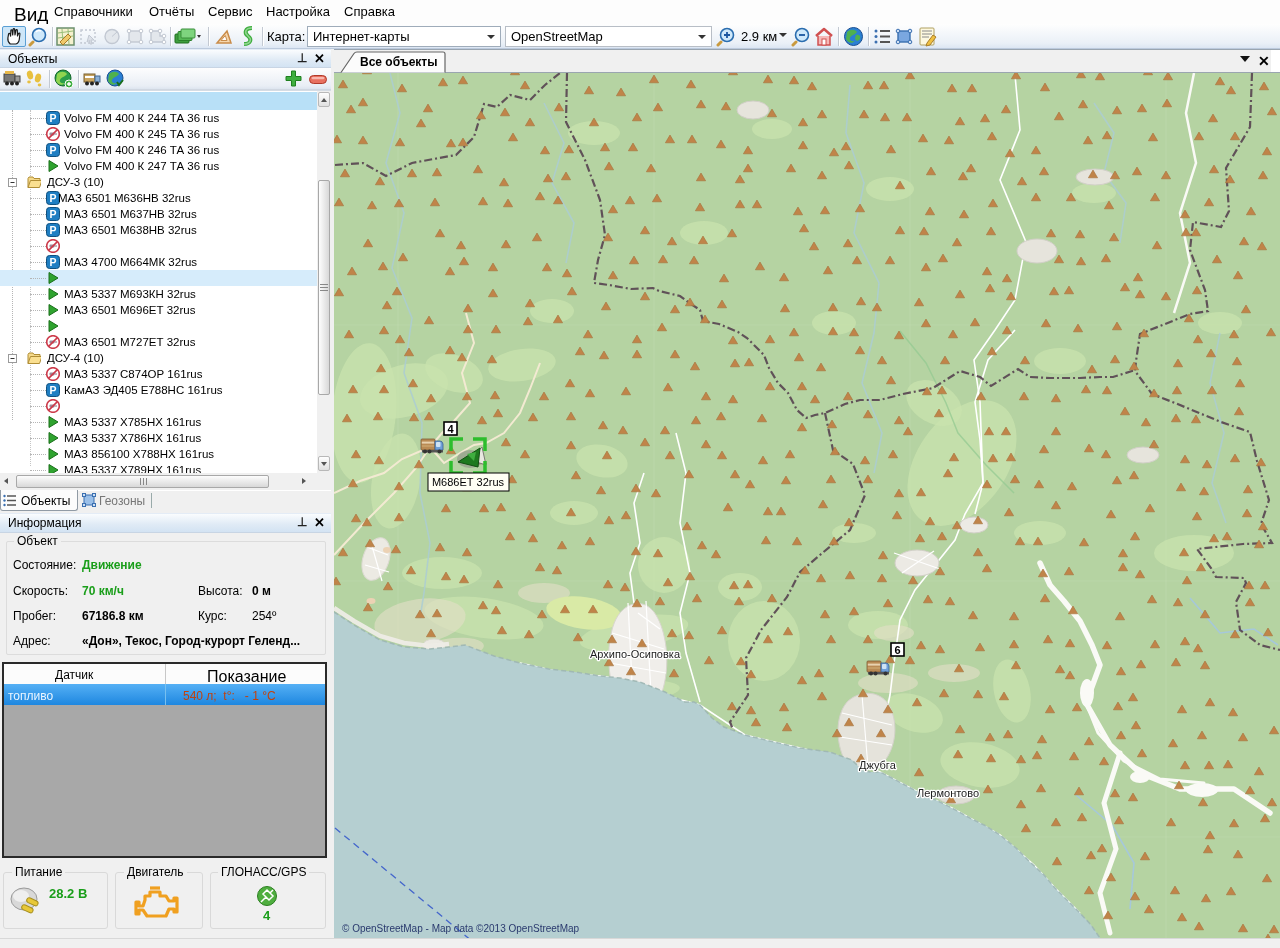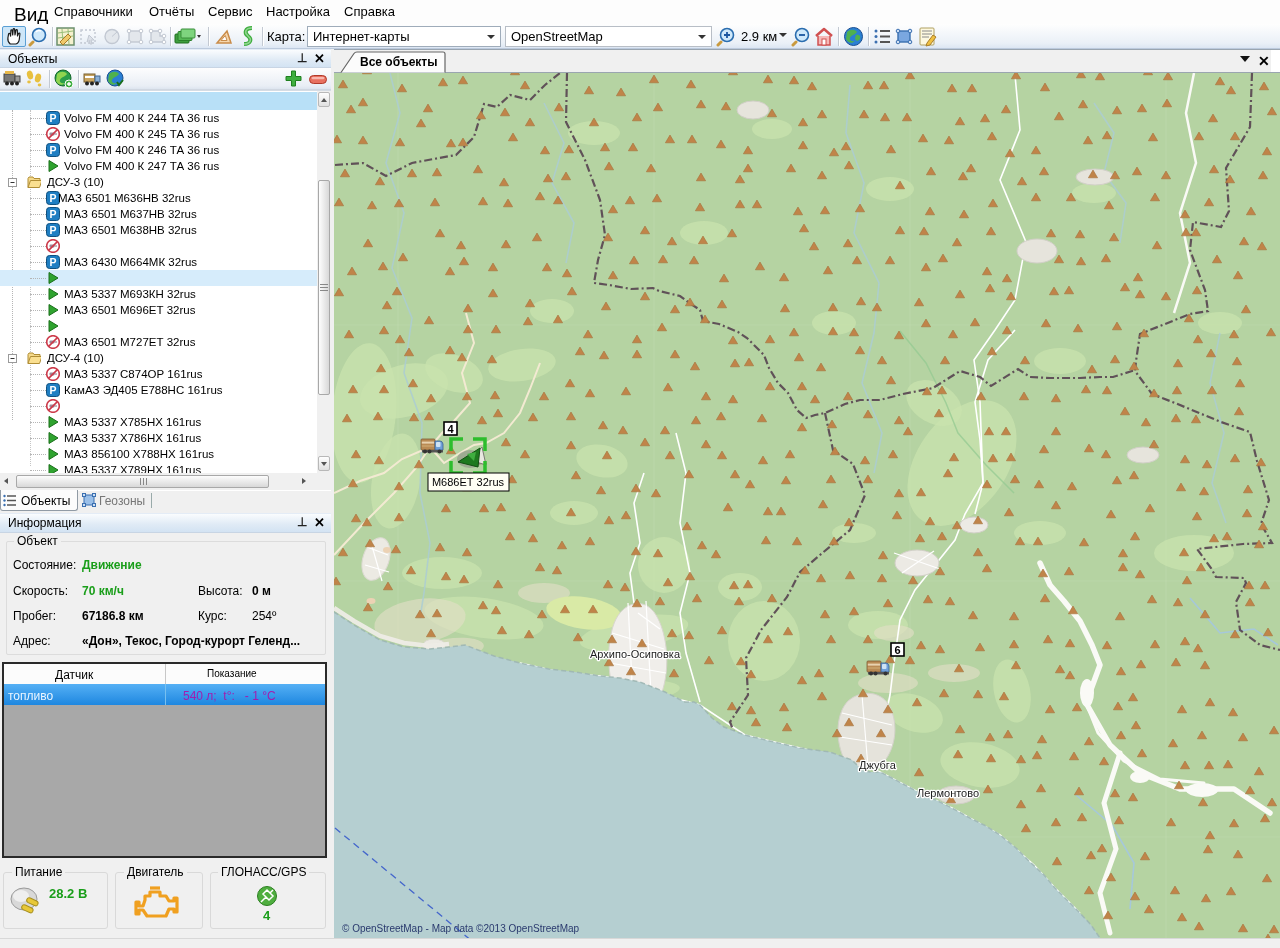--- a/index.html
+++ b/index.html
@@ -248,21 +248,21 @@
     </svg>
 <div class="trow" style="top:222px;left:64px">МАЗ 6501 М638НВ 32rus</div>
 <div class="a" style="left:30px;top:246px;width:16px;height:1px;border-top:1px dotted #b5b5b5"></div>
 <svg class="a ticon" style="left:46px;top:239px" width="14" height="14">
       <use href="#icX"></use>
     </svg>
 <div class="a" style="left:30px;top:262px;width:16px;height:1px;border-top:1px dotted #b5b5b5"></div>
 <svg class="a ticon" style="left:46px;top:255px" width="14" height="14">
       <use href="#icP"></use>
     </svg>
-<div class="trow" style="top:254px;left:64px">МАЗ 6430 М664МК 32rus</div>
+<div class="trow" style="top:254px;left:64px">МАЗ 4700 М664МК 32rus</div>
 <div class="a" style="left:0;top:270px;width:317px;height:16px;background:#d6ecfb"></div>
 <div class="a" style="left:30px;top:278px;width:16px;height:1px;border-top:1px dotted #b5b5b5"></div>
 <svg class="a ticon" style="left:46px;top:271px" width="14" height="14">
       <use href="#icM"></use>
     </svg>
 <div class="a" style="left:30px;top:294px;width:16px;height:1px;border-top:1px dotted #b5b5b5"></div>
 <svg class="a ticon" style="left:46px;top:287px" width="14" height="14">
       <use href="#icM"></use>
     </svg>
 <div class="trow" style="top:286px;left:64px">МАЗ 5337 М693КН 32rus</div>
@@ -367,25 +367,25 @@
 <div class="a" style="left:13px;top:609px;font-size:12px">Пробег:</div>
 <div class="a " style="left:82px;top:609px;font-size:12px;font-weight:bold;white-space:nowrap">67186.8 км</div>
 <div class="a" style="left:198px;top:609px;font-size:12px">Курс:</div>
 <div class="a" style="left:252px;top:609px;font-size:12px;font-weight:normal">254º</div>
 <div class="a" style="left:13px;top:634px;font-size:12px">Адрес:</div>
 <div class="a " style="left:82px;top:634px;font-size:12px;font-weight:bold;white-space:nowrap">«Дон», Текос, Город-курорт Геленд...</div>
 <div class="a" style="left:2px;top:662px;width:325px;height:196px;background:#a8a8a8;border:2px solid #2a2a2a"></div>
 <div class="a" style="left:4px;top:664px;width:321px;height:20px;background:#fcfcfc"></div>
 <div class="a" style="left:165px;top:664px;width:1px;height:20px;background:#c8c8c8"></div>
 <div class="a" style="left:55px;top:668px;font-size:12px">Датчик</div>
-<div class="a" style="left:207px;top:668px;font-size:10px">Показание</div>
+<div class="a" style="left:207px;top:668px;font-size:16px">Показание</div>
 <div class="a" style="left:4px;top:684px;width:321px;height:21px;background:linear-gradient(#55b0f5,#1e87e0)"></div>
 <div class="a" style="left:165px;top:684px;width:1px;height:21px;background:#77c0f0"></div>
 <div class="a" style="left:8px;top:689px;font-size:12px;color:#eaf5ff">топливо</div>
-<div class="a" style="left:183px;top:689px;font-size:12px;color:#a21caf">540 л;&nbsp; t°:&nbsp;&nbsp; - 1 °С</div>
+<div class="a" style="left:183px;top:689px;font-size:12px;color:#c2410c">540 л;&nbsp; t°:&nbsp;&nbsp; - 1 °С</div>
 <div class="gb" style="left:3px;top:872px;width:105px;height:57px"></div>
 <div class="gbl" style="left:12px;top:866px">Питание</div>
 <svg class="a" style="left:8px;top:884px" width="36" height="34" viewBox="0 0 36 34">
 <ellipse cx="16" cy="15" rx="13" ry="11" fill="#d8d8d8" stroke="#9a9a9a"></ellipse>
 <ellipse cx="13" cy="12" rx="8" ry="6" fill="#efefef"></ellipse>
 <rect x="15" y="20" width="12" height="5" rx="2.5" fill="#e8c838" stroke="#a89020" transform="rotate(25 15 20)"></rect>
 <rect x="20" y="13" width="12" height="5" rx="2.5" fill="#e8c838" stroke="#a89020" transform="rotate(25 20 13)"></rect>
     </svg>
 <div class="a green" style="left:49px;top:886px;font-size:13px">28.2 В</div>
 <div class="a green" style="left:51px;top:945px;font-size:17px">4.2 В</div>

